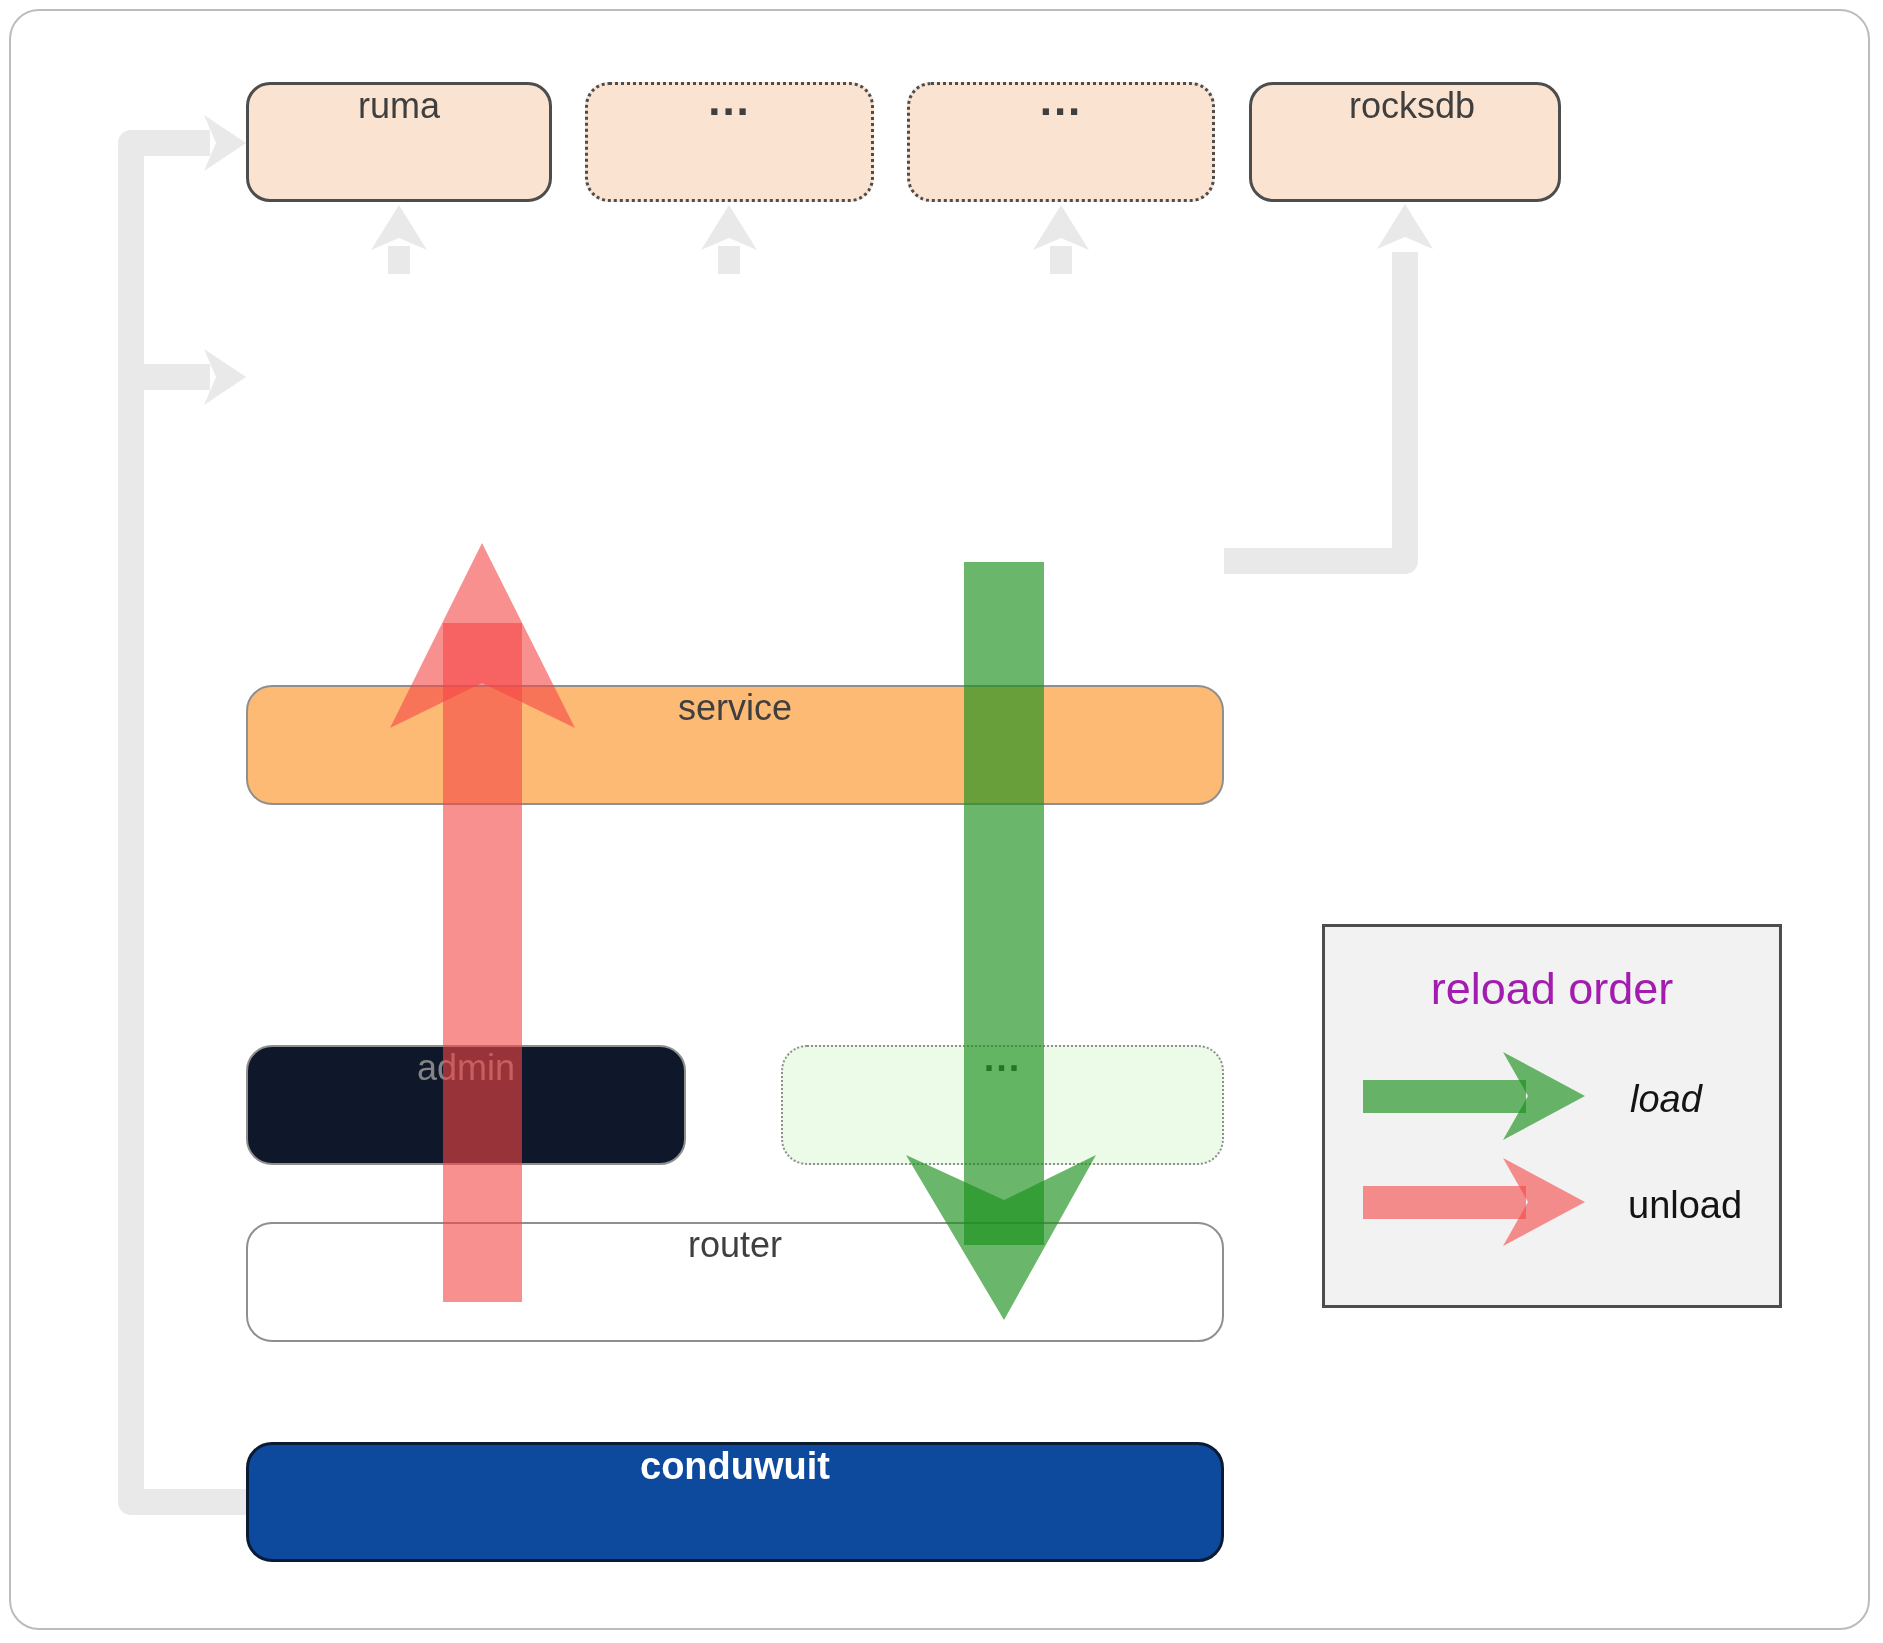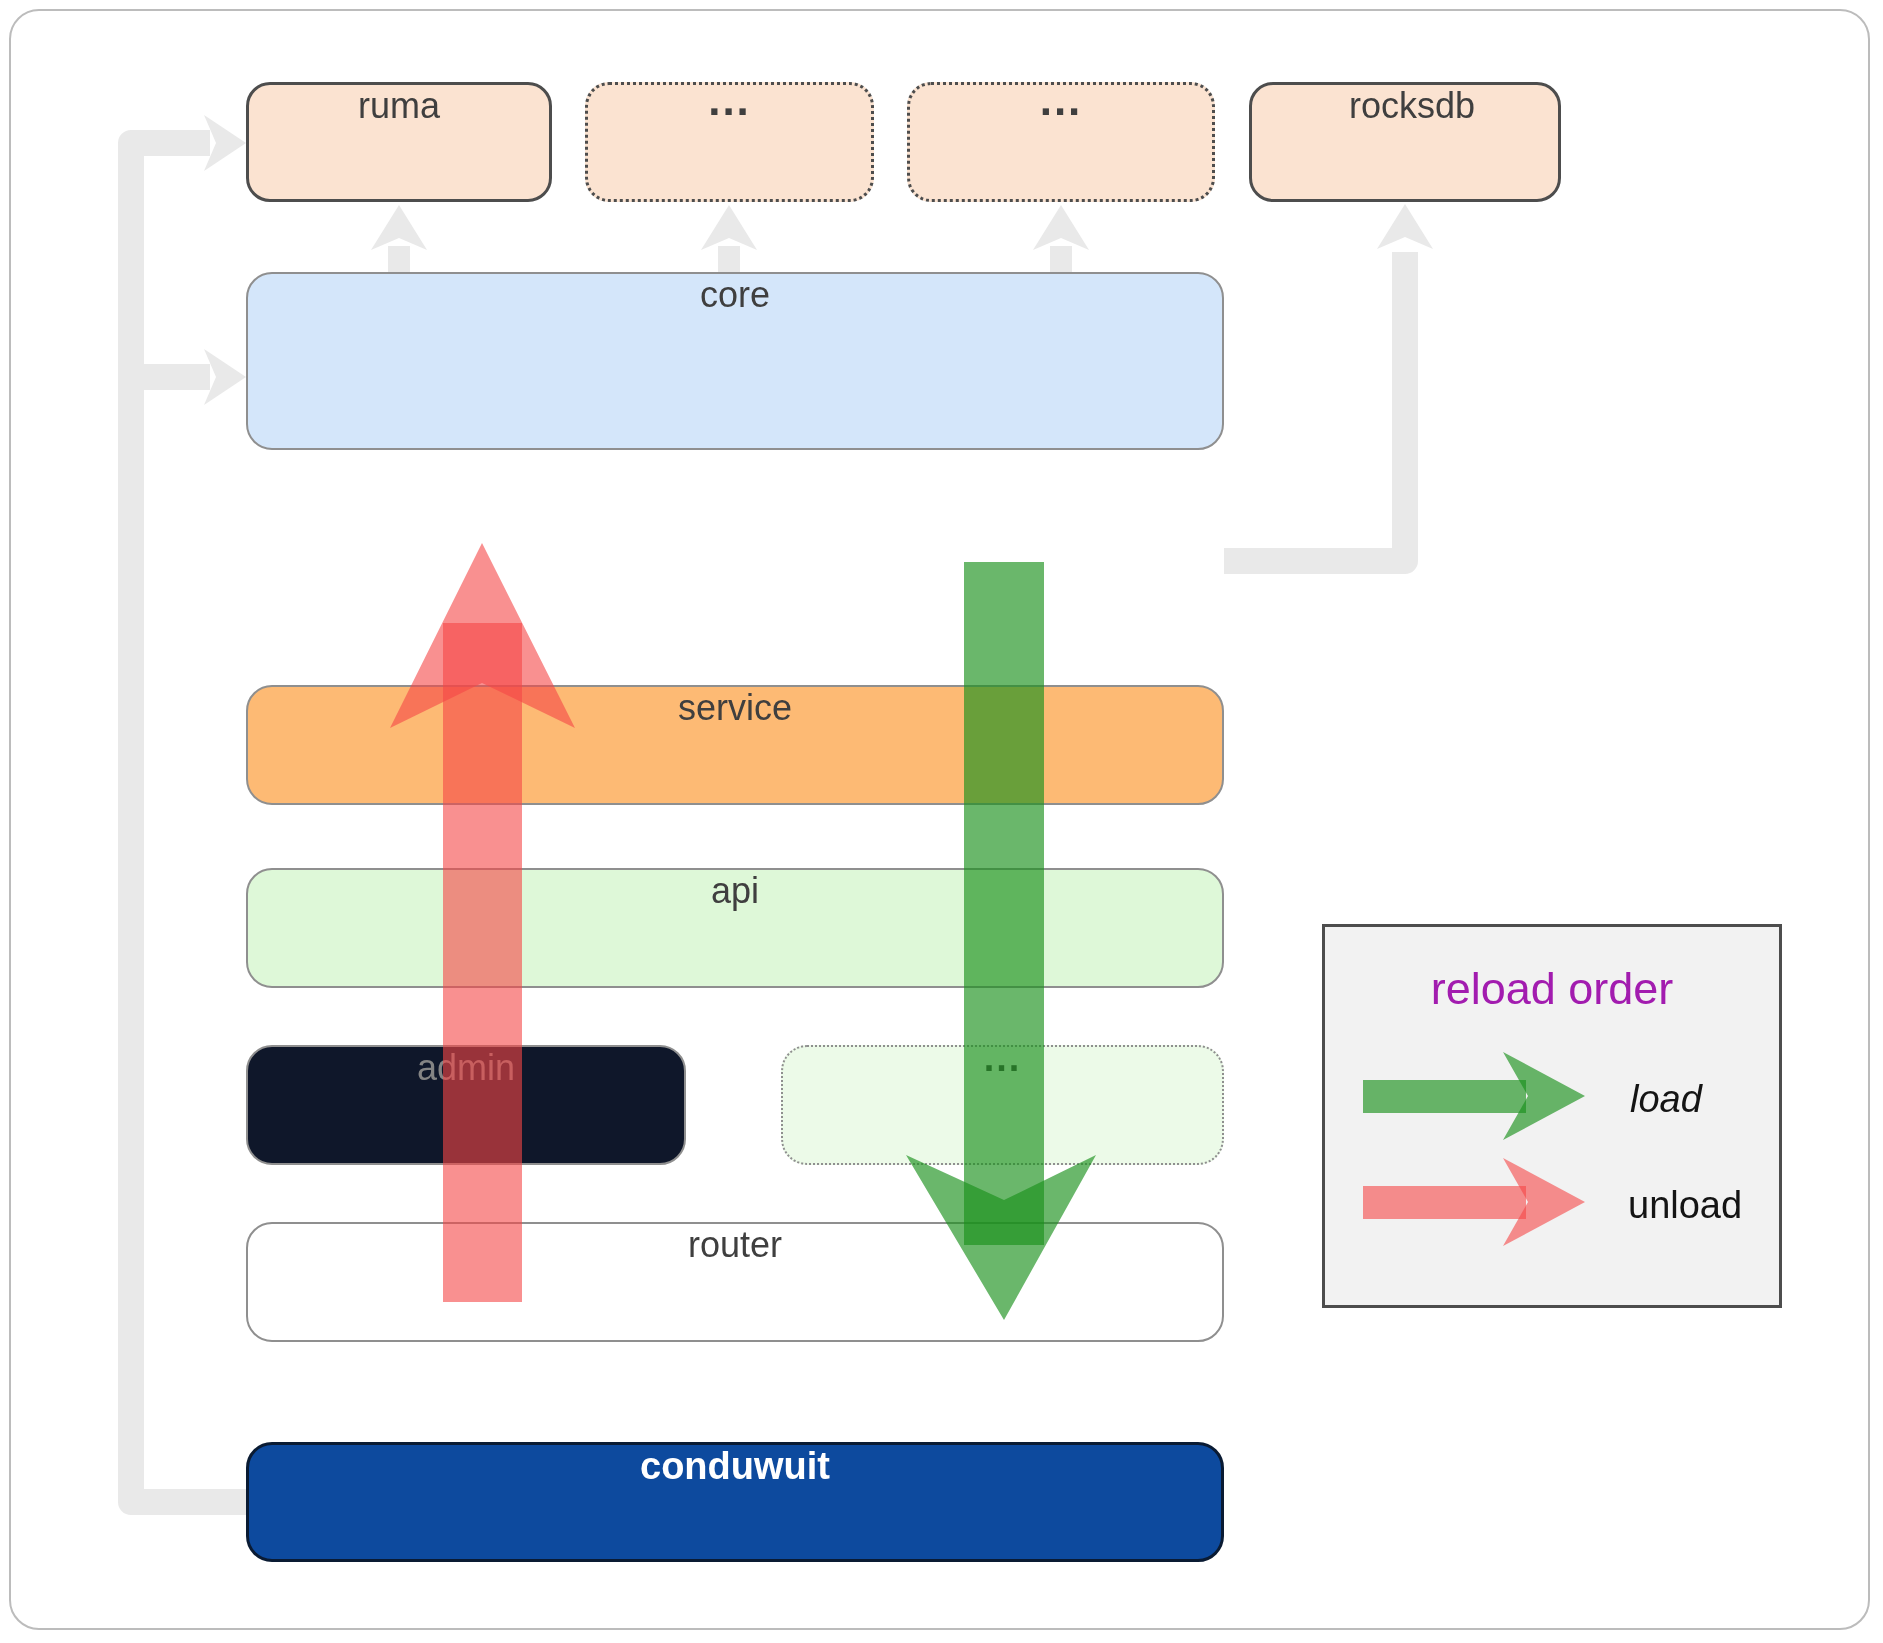--- a/index.html
+++ b/index.html
@@ -76,32 +76,26 @@
   <div class="box dotted-dark" style="left:585px;top:82px;width:289px;height:120px;background:#fbe3d1;border-radius:24px;">
     <span class="dots">...</span>
   </div>
   <div class="box dotted-dark" style="left:907px;top:82px;width:308px;height:120px;background:#fbe3d1;border-radius:24px;">
     <span class="dots">...</span>
   </div>
   <div class="box dark-border" style="left:1249px;top:82px;width:312px;height:120px;background:#fbe3d1;border-radius:24px;padding-left:14px;">
     <span>rocksdb</span>
   </div>
 
-  <div class="box gray-border" style="left:246px;top:272px;width:978px;height:178px;background:#d4e6fa;">
-    <span>core</span>
-  </div>
 
 
   <div class="box gray-border" style="left:246px;top:685px;width:978px;height:120px;background:#fdba74;">
     <span>service</span>
   </div>
 
-  <div class="box gray-border" style="left:246px;top:868px;width:978px;height:120px;background:#def8d8;">
-    <span>api</span>
-  </div>
 
   <div class="box gray-border" style="left:246px;top:1045px;width:440px;height:120px;background:#0f172a;color:#848484;">
     <span>admin</span>
   </div>
   <div class="box dotted-gray" style="left:781px;top:1045px;width:443px;height:120px;background:#ecfae8;">
     <span class="dots" style="font-size:38px;">...</span>
   </div>
 
   <div class="box" style="left:246px;top:1442px;width:978px;height:120px;background:#0d4a9e;border:3px solid #0a1b33;color:#ffffff;font-weight:600;font-size:38px;">
     <span>conduwuit</span>

